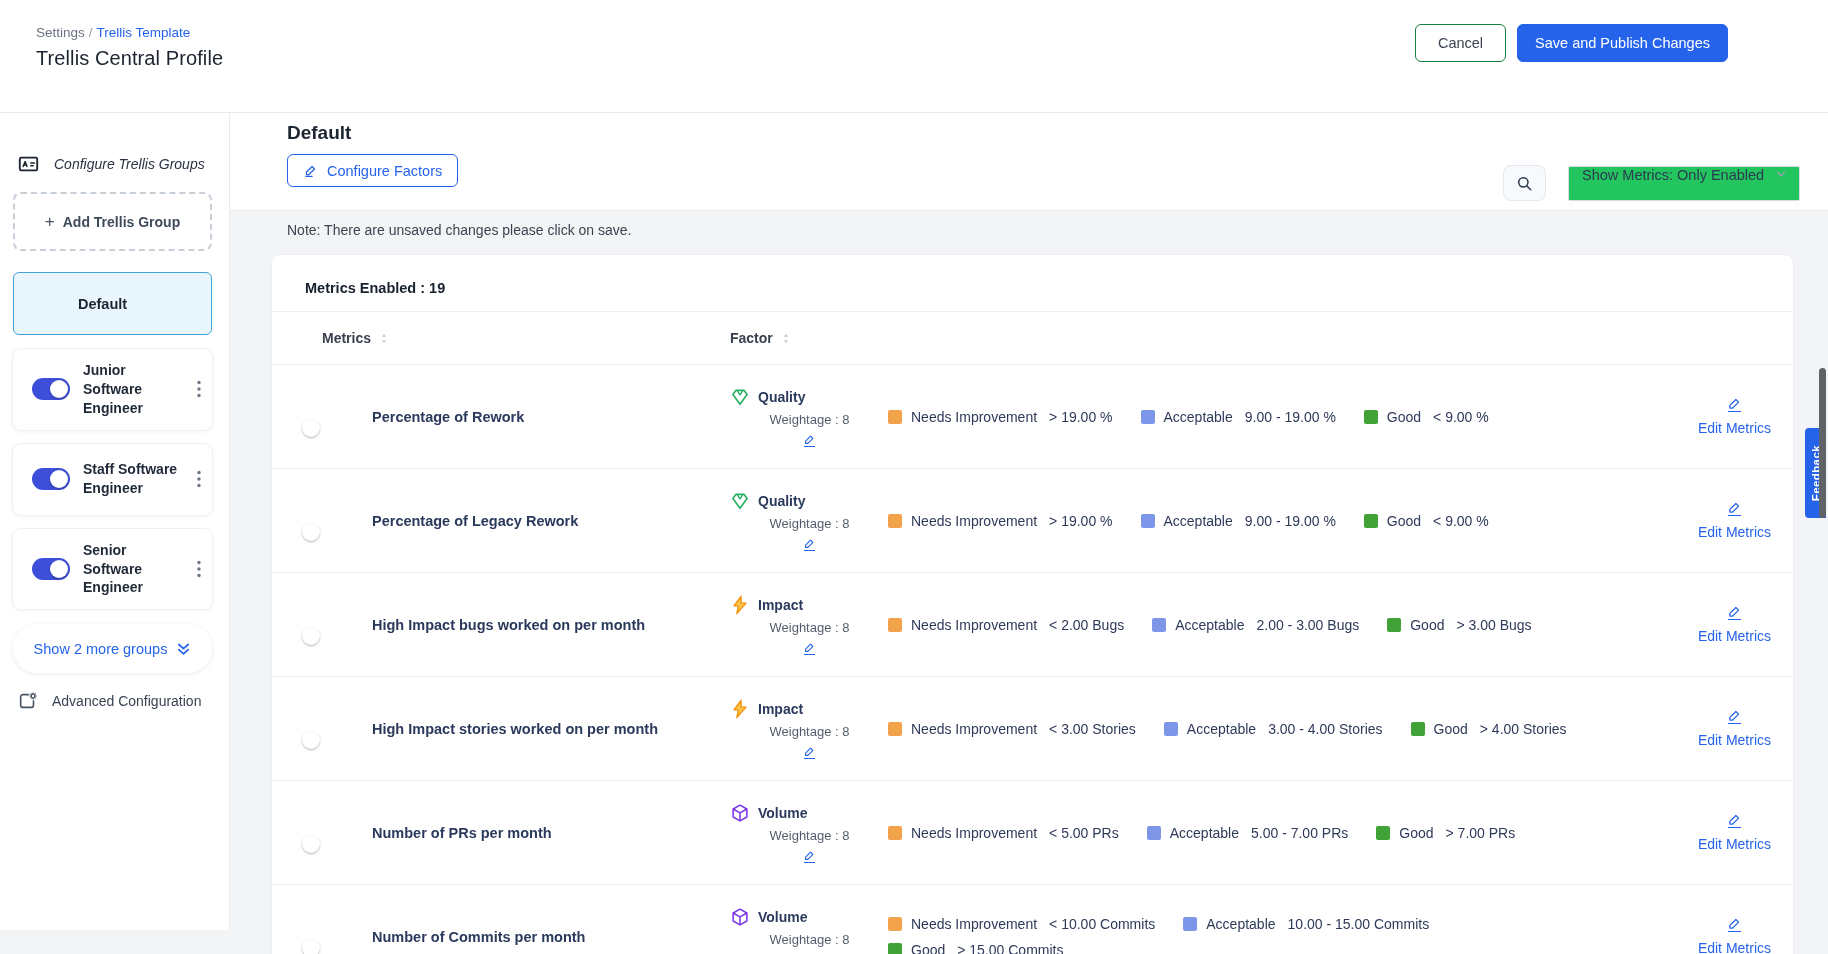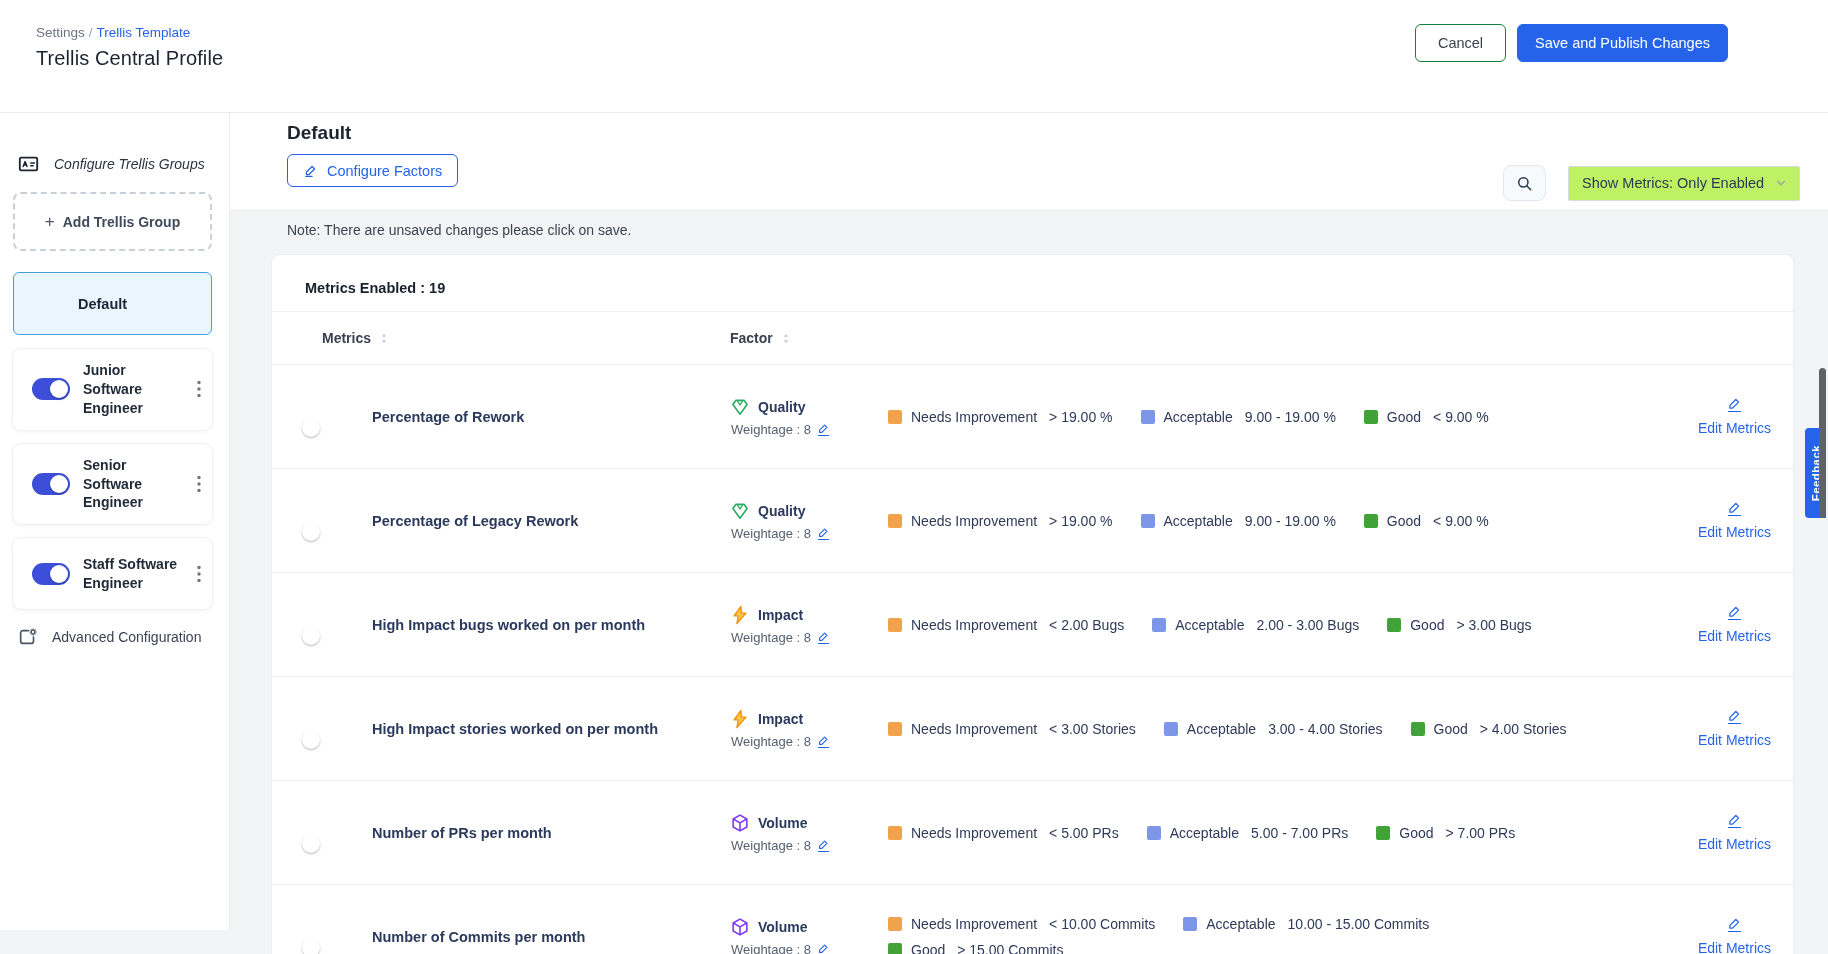--- a/index.html
+++ b/index.html
@@ -44,36 +44,36 @@
 
   
   .main { flex:1; min-width:0; }
   .top-band { height:98px; background:#fff; border-bottom:1px solid #e8eaee; position:relative; padding:9px 0 0 57px; }
   .band-title { font-size:19px; font-weight:700; color:#1c2430; }
   .cfg-btn { margin-top:10px; height:33px; padding:0 15px; background:#fff; border:1px solid #2563eb; border-radius:6px;
              color:#2563eb; font-size:14.5px; font-weight:500; display:inline-flex; align-items:center; gap:9px; cursor:pointer; }
   .band-right { position:absolute; top:52px; right:28px; display:flex; align-items:center; gap:22px; }
   .search-btn { width:43px; height:36px; background:#f7fafc; border:1px solid #e3e8ee; border-radius:8px;
                 display:flex; align-items:center; justify-content:center; color:#2c3a52; cursor:pointer; }
-  .dd { width:232px; height:35px; background:#bef264; border:1px solid #d6dbe1; border-radius:2px; display:flex; align-items:center;
+  .dd { width:232px; height:35px; background:#22c55e; border:1px solid #d6dbe1; border-radius:2px; display:flex; align-items:flex-start;
         padding:0 11px 0 13px; font-size:14.5px; color:#2c3a52; cursor:pointer; }
   .dd-val { flex:1; }
   .note { margin:11px 0 0 57px; font-size:14px; color:#3d4350; }
 
   
   .card { margin:17px 35px 0 42px; background:#fff; border-radius:8px; box-shadow:0 0 0 1px #eceef1; overflow:hidden; }
   .menabled { padding:25px 0 15px 33px; font-size:14.5px; font-weight:700; color:#18202e; border-bottom:1px solid #edeff2; }
   .tgrid { display:grid; grid-template-columns:50px 358px 158px 745px 1fr; align-items:center; padding:0 22px 0 50px; }
   .thead { height:52px; font-size:14px; font-weight:600; color:#39404e; }
   .th { display:flex; align-items:center; gap:8px; }
   .th-metrics { grid-column:1 / 3; }
   .trow { height:104px; border-top:1px solid #edeff2; }
   .metric-name { font-size:14.5px; font-weight:600; color:#2b3a5c; padding-right:18px; display:inline-block; }
   .factor-line { display:flex; align-items:center; gap:8px; font-size:14px; font-weight:700; color:#2b3a5c; }
-  .weightage { margin-top:5px; display:flex; align-items:center; gap:7px; font-size:13px; color:#545f6e; padding-left:1px; }
+  .weightage { margin-top:5px; display:flex; align-items:center; gap:7px; font-size:13px; color:#545f6e; padding-left:1px;flex-direction:column; }
   .pencil-sm { color:#2563eb; display:inline-flex; border-bottom:1.5px solid #2563eb; padding-bottom:1px; cursor:pointer; }
   .range-list { display:flex; flex-wrap:wrap; align-items:center; column-gap:28px; row-gap:10px; padding-right:16px; }
   .trow:last-child .range-list { max-width:575px; }
   .r-item { display:inline-flex; align-items:center; gap:9px; font-size:14px; color:#2e3a59; }
   .r-sq { width:14px; height:14px; border-radius:2px; flex:0 0 auto; }
   .r-val { margin-left:3px; }
   .c-edit { display:flex; justify-content:flex-end; }
   .edit-link { display:inline-flex; align-items:center; gap:8px; color:#2563eb; font-size:14px; font-weight:500; text-decoration:none; cursor:pointer;flex-direction:column; }
 
   
@@ -131,43 +131,51 @@
       <svg width="4" height="18" viewBox="0 0 4 18">
               <circle cx="2" cy="2.5" r="1.7" fill="#6d7582"></circle>
               <circle cx="2" cy="9" r="1.7" fill="#6d7582"></circle>
               <circle cx="2" cy="15.5" r="1.7" fill="#6d7582"></circle>
             </svg>
     </span>
   </div>
 
   <div class="grp-card">
     <span class="toggle" style="background: rgb(61, 78, 216);"></span>
+    <span class="grp-label g-label">Staff Software Engineer</span>
+    <span class="kebab">
+      <svg width="4" height="18" viewBox="0 0 4 18">
+              <circle cx="2" cy="2.5" r="1.7" fill="#6d7582"></circle>
+              <circle cx="2" cy="9" r="1.7" fill="#6d7582"></circle>
+              <circle cx="2" cy="15.5" r="1.7" fill="#6d7582"></circle>
+            </svg>
+    </span>
+  </div>
+
+  <div class="grp-card">
+    <span class="toggle" style="background: rgb(61, 78, 216);"></span>
     <span class="grp-label g-label">Senior Software Engineer</span>
     <span class="kebab">
       <svg width="4" height="18" viewBox="0 0 4 18">
               <circle cx="2" cy="2.5" r="1.7" fill="#6d7582"></circle>
               <circle cx="2" cy="9" r="1.7" fill="#6d7582"></circle>
               <circle cx="2" cy="15.5" r="1.7" fill="#6d7582"></circle>
             </svg>
     </span>
   </div>
-
-  <div class="grp-card">
-    <span class="toggle" style="background: rgb(61, 78, 216);"></span>
-    <span class="grp-label g-label">Staff Software Engineer</span>
-    <span class="kebab">
-      <svg width="4" height="18" viewBox="0 0 4 18">
-              <circle cx="2" cy="2.5" r="1.7" fill="#6d7582"></circle>
-              <circle cx="2" cy="9" r="1.7" fill="#6d7582"></circle>
-              <circle cx="2" cy="15.5" r="1.7" fill="#6d7582"></circle>
-            </svg>
-    </span>
-  </div>
 </div>
 
+    <div class="show-more">
+      <span>Show 2 more groups</span>
+      <span>
+        <svg width="15" height="16" viewBox="0 0 16 16">
+            <path d="M3 3.2l5 4.5 5-4.5M3 8.6l5 4.5 5-4.5" stroke="#2563eb" stroke-width="1.8" fill="none" stroke-linecap="round" stroke-linejoin="round"></path>
+          </svg>
+      </span>
+    </div>
 
     <div class="adv-row">
       <span>
         <svg width="22" height="22" viewBox="0 0 24 24">
             <path d="M12.5 5H6.5A2.5 2.5 0 0 0 4 7.5v9A2.5 2.5 0 0 0 6.5 19h9a2.5 2.5 0 0 0 2.5-2.5V12" stroke="#4a5462" stroke-width="1.8" fill="none" stroke-linecap="round"></path>
             <circle cx="17.5" cy="6.5" r="2" stroke="#4a5462" stroke-width="1.4" fill="none"></circle>
             <path d="M17.5 3v1.2M17.5 8.8V10M14 6.5h1.2M19.8 6.5H21M15.1 4.1l.85.85M19.05 8.05l.85.85M19.9 4.1l-.85.85M15.95 8.05l-.85.85" stroke="#4a5462" stroke-width="1.2" stroke-linecap="round"></path>
           </svg>
       </span>
       <span>Advanced Configuration</span>

